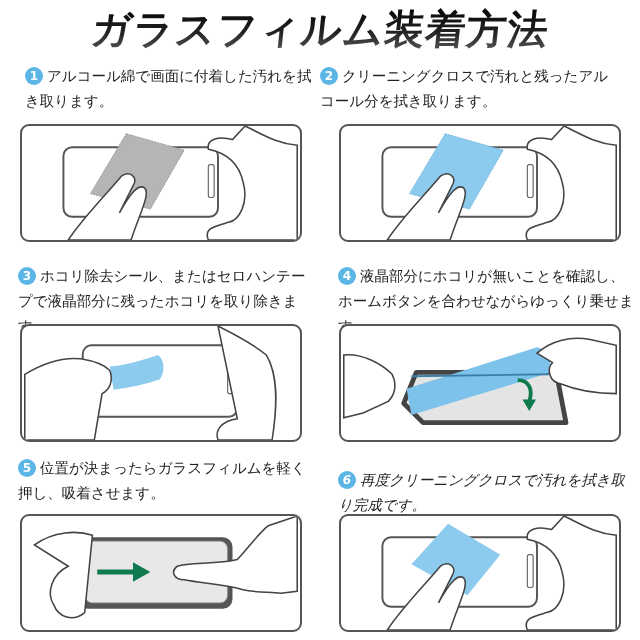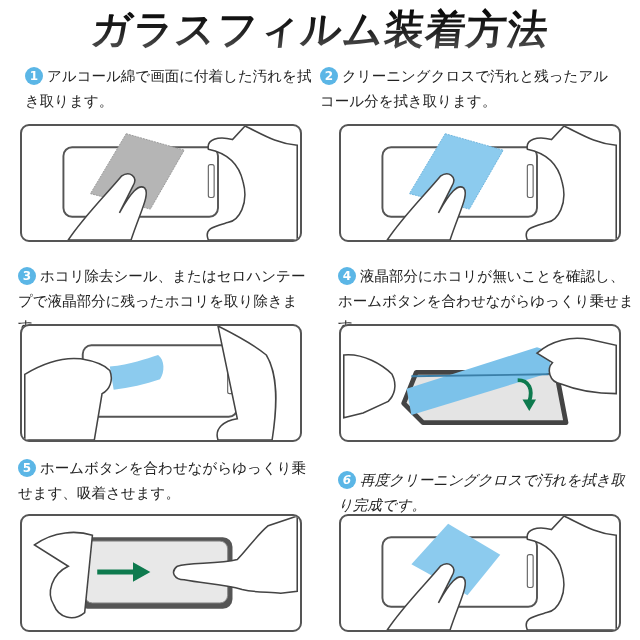--- a/index.html
+++ b/index.html
@@ -88,21 +88,21 @@
     <line x1="70" y1="52" x2="212" y2="50" stroke="#3b7fa8" stroke-width="2"></line>
     <path d="M180,56 C192,56 196,66 192,78" fill="none" stroke="#0e7a4e" stroke-width="4"></path>
     <polygon points="185,76 199,76 192,88" fill="#0e7a4e"></polygon>
     <path d="M0,30 C20,28 40,40 50,50 C56,62 52,72 46,78 L20,90 L0,95 Z" fill="#fff" stroke="#444" stroke-width="1.6"></path>
     <path d="M200,28 C215,15 235,10 255,14 L282,20 L282,70 C260,70 240,66 225,60 C212,58 210,44 216,38 Z" fill="#fff" stroke="#444" stroke-width="1.6"></path>
   </svg>
 </div>
 
 <div class="step" style="left:18px; top:456px;">
   <div class="step-text">
-    <span class="num">5</span><span>ホームボタンを合わせながらゆっくり乗せます、吸着させます。</span>
+    <span class="num">5</span><span>位置が決まったらガラスフィルムを軽く押し、吸着させます。</span>
   </div>
 </div>
 <div class="panel" style="left:20px; top:514px;">
   <svg viewBox="0 0 282 118">
     <rect x="55" y="22" width="160" height="74" rx="10" fill="#555"></rect>
     <rect x="62" y="26" width="148" height="64" rx="8" fill="#e8e8e8" stroke="#888" stroke-width="1"></rect>
     <line x1="75" y1="58" x2="115" y2="58" stroke="#0e7a4e" stroke-width="5"></line>
     <polygon points="112,48 130,58 112,68" fill="#0e7a4e"></polygon>
     <path d="M10,30 C30,15 55,15 70,20 L62,100 C50,110 35,105 30,92 C22,80 28,60 45,52 Z" fill="#fff" stroke="#444" stroke-width="1.6"></path>
     <path d="M252,10 C240,20 230,35 220,45 C200,50 170,48 158,52 C150,58 155,66 165,66 C185,70 205,70 225,76 C240,80 255,78 265,80 L282,78 L282,0 Z" fill="#fff" stroke="#444" stroke-width="1.6"></path>

